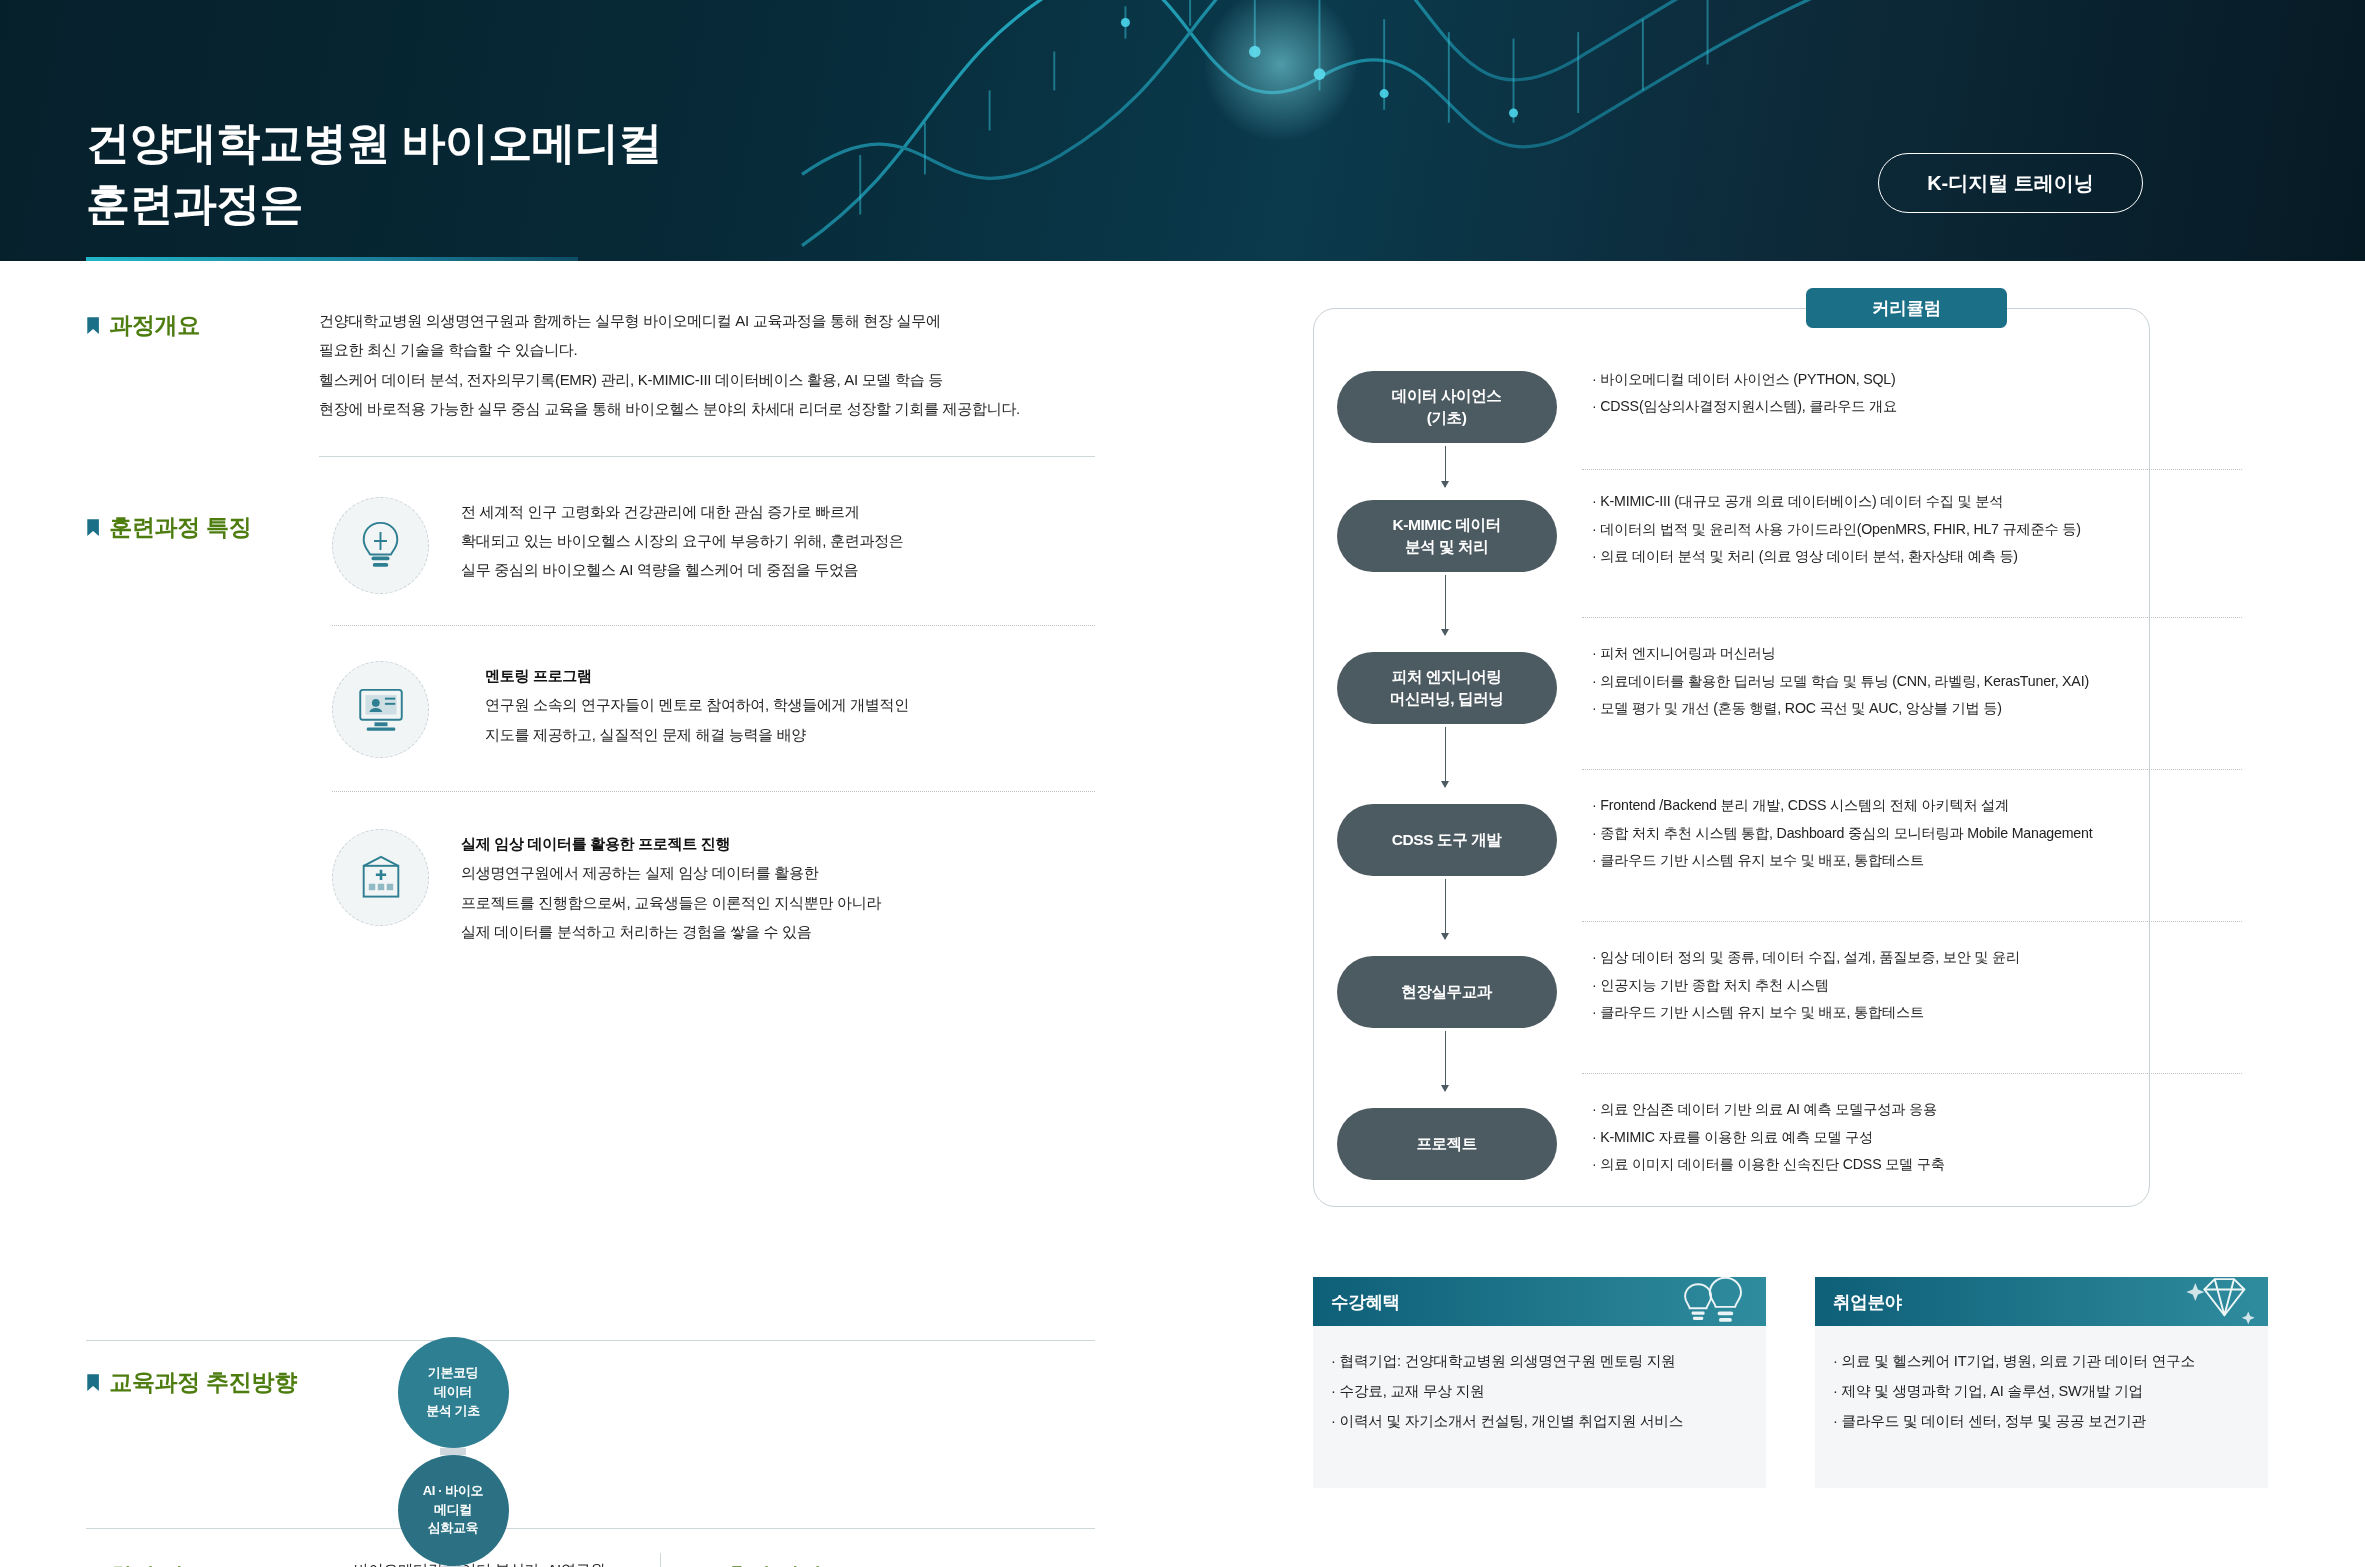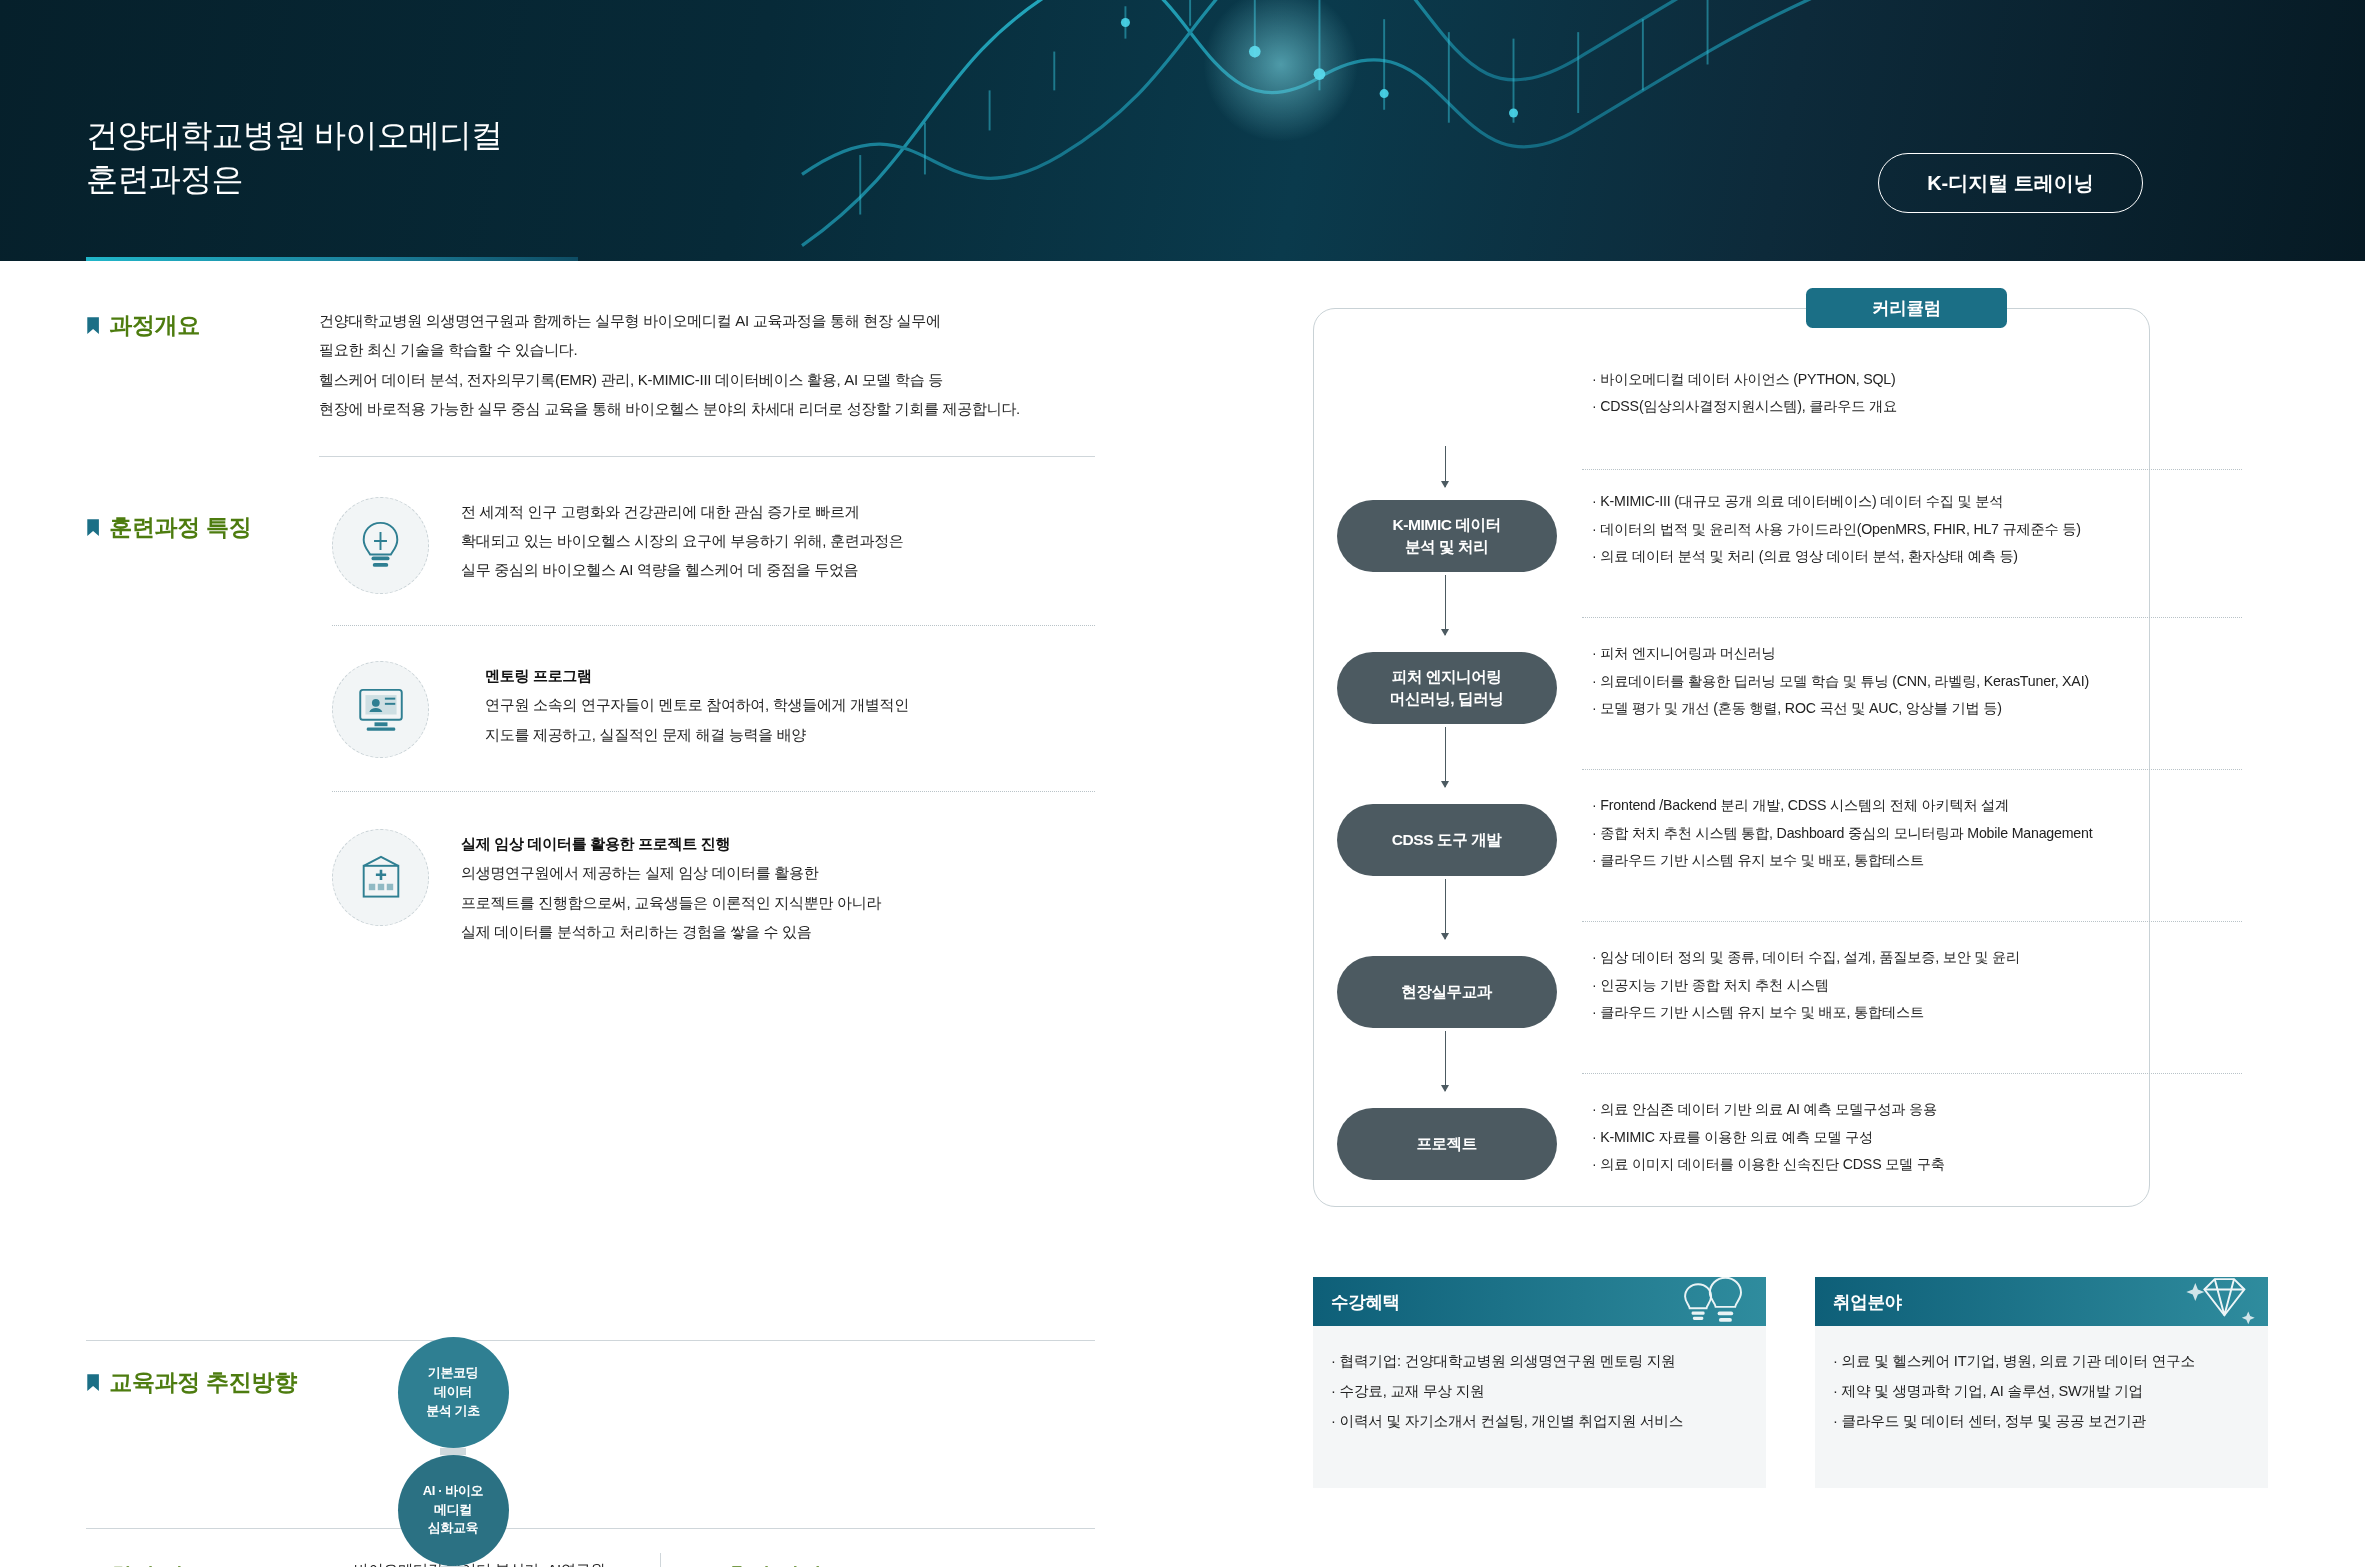--- a/index.html
+++ b/index.html
@@ -13,21 +13,21 @@
 
   
   .header {
     position: absolute; top:0; left:0; width: 2366px; height: 261px;
     background: linear-gradient(100deg,#06202b 0%, #072a38 32%, #0a3a4c 55%, #0d2a3a 75%, #061a24 100%);
     overflow: hidden;
   }
   .helix { position:absolute; top:-39px; left:763px; width:1100px; height:304px; opacity:.95; }
   .header-title {
     position:absolute; left:86px; top:113px;
-    color:#ffffff; font-size:32px; font-weight:normal; line-height:1.38;
+    color:#ffffff; font-size:44px; font-weight:bold; line-height:1.38;
     letter-spacing:-0.6px;
   }
   .title-underline {
     position:absolute; left:86px; top:257px; width:492px; height:4.5px;
     background: linear-gradient(90deg,#21b6c9 0%, #1b7e99 60%, #0e4c63 100%);
   }
   .kdt-badge {
     position:absolute; right:223px; top:153px;
     width:265px; height:60px; border:1.3px solid #ffffff; border-radius:30px;
     color:#fff; font-size:20px; font-weight:bold;
@@ -359,20 +359,24 @@
   </div>
 
   <div class="right">
 
     <div class="curr-frame">
       <div class="curr-badge">커리큘럼</div>
 
       <div class="curr-rows">
 
         <div class="crow">
+          <div class="cpill">
+              <span style="white-space:pre-line">데이터 사이언스
+(기초)</span>
+            </div>
           <div class="arrow"></div>
           <div class="cdesc">
             <div>· 바이오메디컬 데이터 사이언스 (PYTHON, SQL)</div>
             <div>· CDSS(임상의사결정지원시스템), 클라우드 개요</div>
           </div>
           <div class="cdot-sep" style="top:110px;"></div>
         </div>
 
         <div class="crow" style="height:152px;">
           <div class="cpill">

